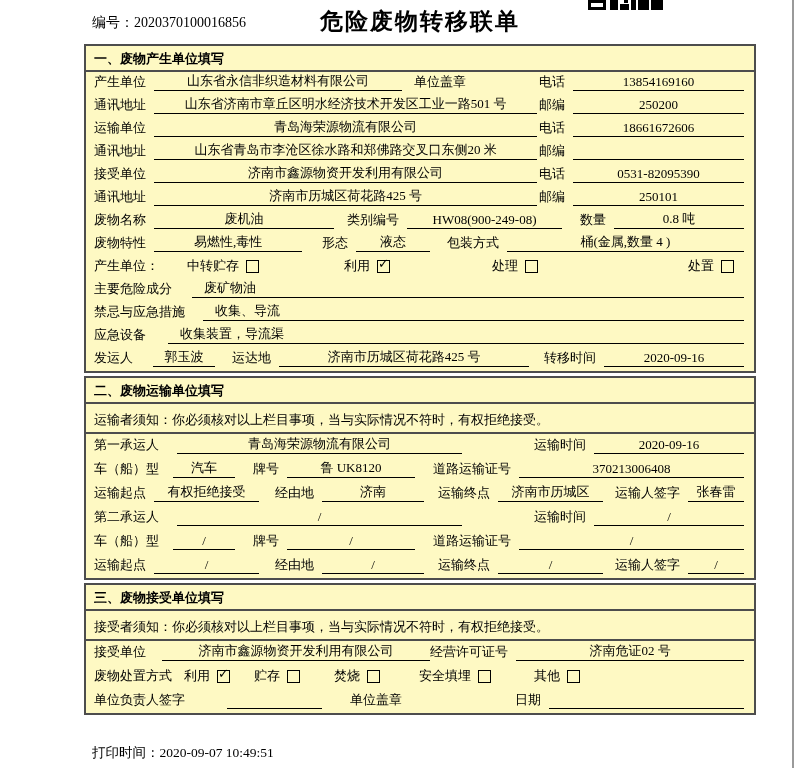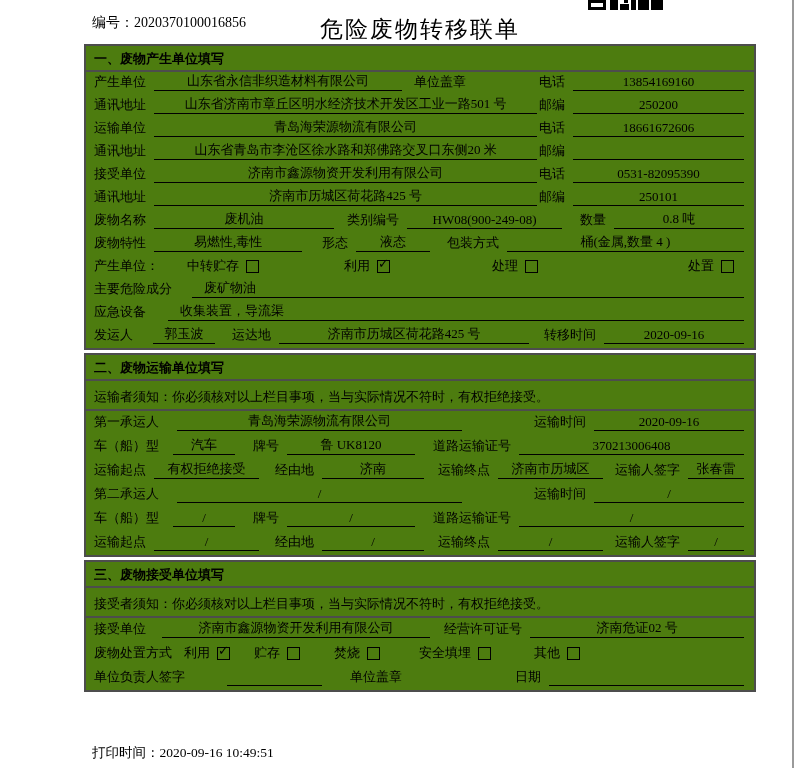--- a/index.html
+++ b/index.html
@@ -9,27 +9,27 @@
     font-size:13px;color:#000;overflow:hidden;
   }
   .page-edge{position:absolute;top:0;bottom:0;right:2px;width:2px;background:#9a9a9a;}
   
   .qr{position:absolute;left:588px;top:0;width:78px;height:10px;}
   .qr div{position:absolute;background:#000;}
   .qr .outline{background:#fff;border:3px solid #000;}
   
   .doc-no{position:absolute;left:92px;top:14px;font-size:14px;white-space:nowrap;}
   .doc-title{
-    position:absolute;left:90px;top:14px;width:660px;text-align:center;
+    position:absolute;left:90px;top:6px;width:660px;text-align:center;
     font-family:"Liberation Sans","DejaVu Sans",sans-serif;
-    font-size:23px;font-weight:400;letter-spacing:2px;
+    font-size:23px;font-weight:700;letter-spacing:2px;
   }
   
   .form{position:absolute;left:84px;top:44px;width:672px;}
-  .box{border:2px solid #4d4d4d;background:#4d7c0f;margin-bottom:3px;box-sizing:border-box;}
+  .box{border:2px solid #4d4d4d;background:#fef9c3;margin-bottom:3px;box-sizing:border-box;}
   .sec-title{
     font-family:"Liberation Sans","DejaVu Sans",sans-serif;
     font-weight:700;font-size:13px;padding:4px 8px 3px 8px;height:17px;
     border-bottom:2px solid #4d4d4d;
   }
   .notice{padding:7px 12px 5px 8px;height:16px;border-bottom:2px solid #4d4d4d;white-space:nowrap;}
   .row{display:flex;align-items:flex-end;position:relative;padding:0 10px 4px 8px;box-sizing:border-box;}
   .h23{height:23px}.h24{height:24px}
   .lbl{white-space:nowrap;margin-right:8px;}
   .u{border-bottom:1px solid #000;text-align:center;white-space:nowrap;min-height:16px;box-sizing:border-box;}
@@ -159,20 +159,24 @@
         <span>处置</span>
         <span class="cb"></span>
       </span>
     </div>
 
     <div class="row h23">
       <span class="lbl">主要危险成分</span>
       <span class="u fx left" style="margin-left:12px;">废矿物油</span>
     </div>
 
+    <div class="row h23">
+      <span class="lbl">禁忌与应急措施</span>
+      <span class="u fx left" style="margin-left:10px;">收集、导流</span>
+    </div>
 
     <div class="row h23">
       <span class="lbl">应急设备</span>
       <span class="u fx left" style="margin-left:14px;">收集装置，导流渠</span>
     </div>
 
     <div class="row h23">
       <span class="lbl">发运人</span>
       <span class="u" style="width:62px;margin-left:12px;">郭玉波</span>
       <span class="lbl" style="margin-left:17px;">运达地</span>
@@ -241,21 +245,21 @@
     </div>
   </div>
 
   <div class="box">
     <div class="sec-title">三、废物接受单位填写</div>
     <div class="notice">接受者须知：你必须核对以上栏目事项，当与实际情况不符时，有权拒绝接受。</div>
 
     <div class="row h24">
       <span class="lbl">接受单位</span>
       <span class="u" style="width:268px;margin-left:8px;">济南市鑫源物资开发利用有限公司</span>
-      <span class="lbl" style="margin-left:14px;">经营许可证号</span>
+      <span class="lbl" style="">经营许可证号</span>
       <span class="u fx">济南危证02 号</span>
     </div>
 
 
     <div class="row h24">
       <span class="lbl">废物处置方式</span>
       <span class="opt" style="margin-left:4px;">
         <span>利用</span>
         <span class="cb">
             <span class="mark">✓</span>
@@ -284,14 +288,14 @@
       <span class="u" style="width:95px;margin-left:34px;"></span>
       <span class="lbl" style="margin-left:28px;">单位盖章</span>
       <span class="lbl" style="margin-left:105px;">日期</span>
       <span class="u fx"></span>
     </div>
   </div>
 
 </div>
 
 <div class="footer">
-  <span>打印时间：</span><span>2020-09-16 10:49:51</span>
+  <span>打印时间：</span><span>2020-09-07 10:49:51</span>
 </div>
 
 </body></html>

